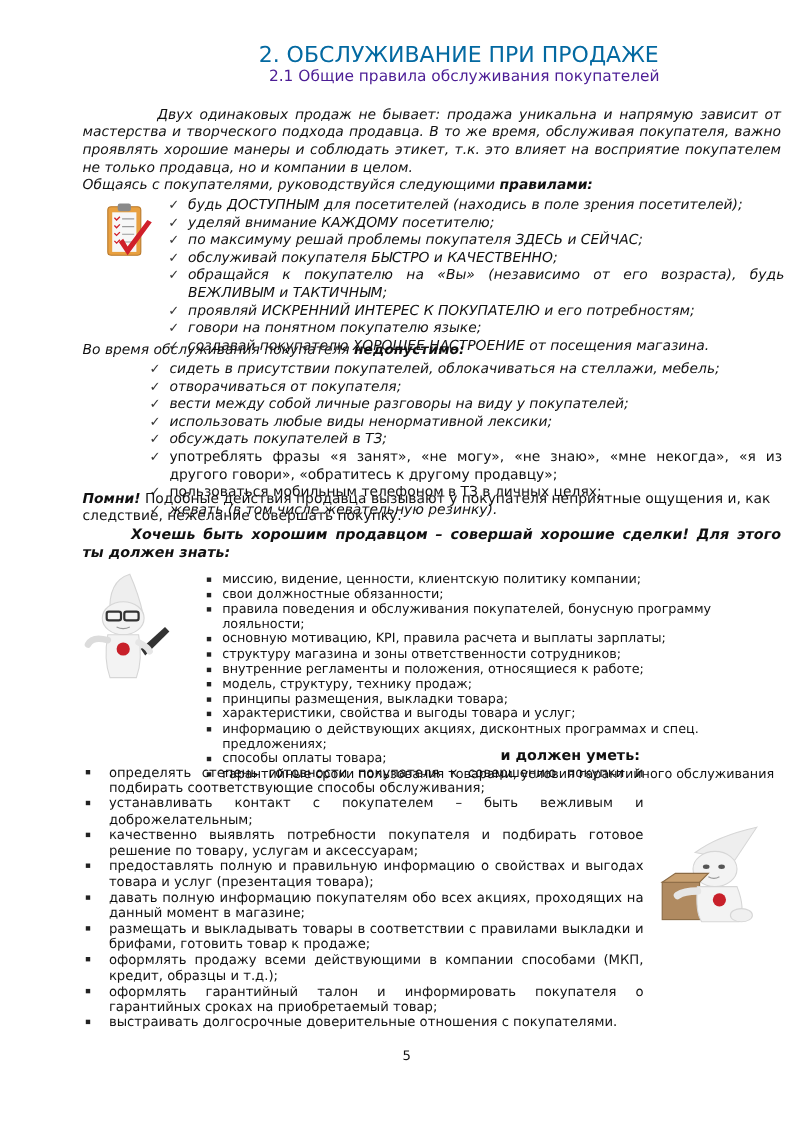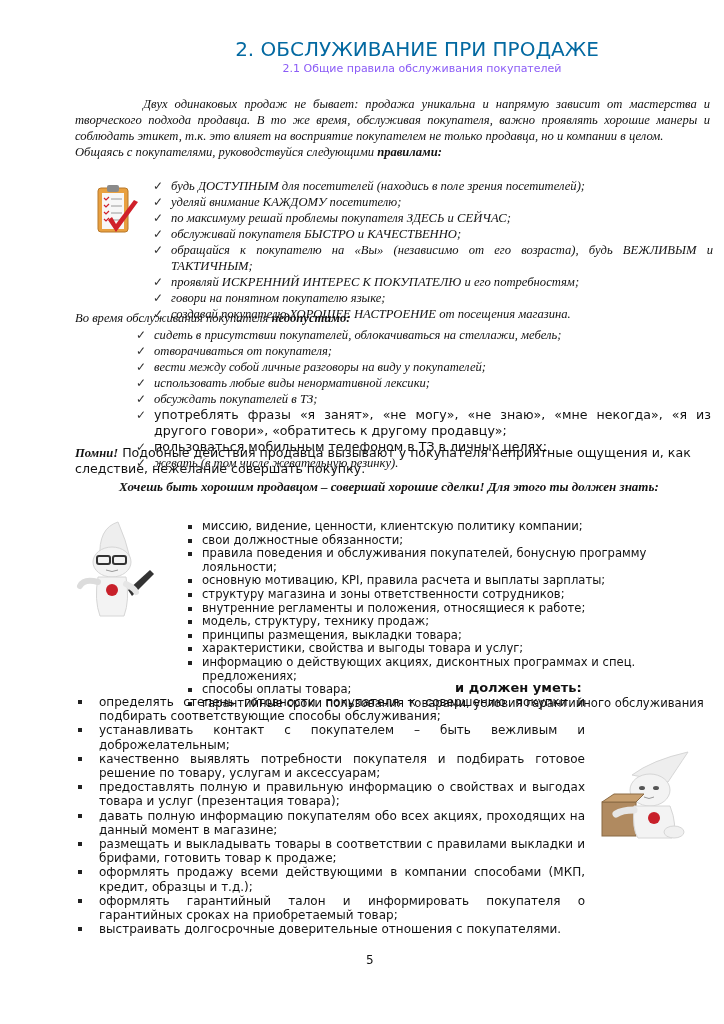--- a/index.html
+++ b/index.html
@@ -8,24 +8,24 @@
     font-family: "DejaVu Sans", sans-serif; color: #111; overflow: hidden;
   }
   .page { position: absolute; left: 0; top: 0; width: 724px; height: 1024px; }
   .h1 {
     position: absolute; left: 0; right: 0; top: 37px; text-align: center;
     font-size: 20px; letter-spacing: 0px; padding-left: 110px;
     font-family: "DejaVu Sans", sans-serif; font-weight: normal; color: #0369a1;
   }
   .h2 {
     position: absolute; left: 0; right: 0; top: 62px; text-align: center;
-    font-size: 11px; padding-left: 120px; color: #8b5cf6;
+    font-size: 14px; padding-left: 120px; color: #4c1d95;
   }
   .txt { position: absolute; font-size: 12.6px; line-height: 16px; }
-  .it { font-style: italic; font-family: Liberation Serif, serif; }
+  .it { font-style: italic; }
   .b { font-weight: bold; }
   .justify { text-align: justify; }
   .intro { left: 75px; width: 635px; top: 96px; }
   .intro p { margin: 0; }
   .indent { text-indent: 68px; }
 
   ul.chk { list-style: none; margin: 0; padding: 0; }
   ul.chk li { position: relative; padding-left: 18px; }
   ul.chk li .mark { position: absolute; left: 0; top: 0; font-style: normal; font-size: 12px; color: #333; }
 

